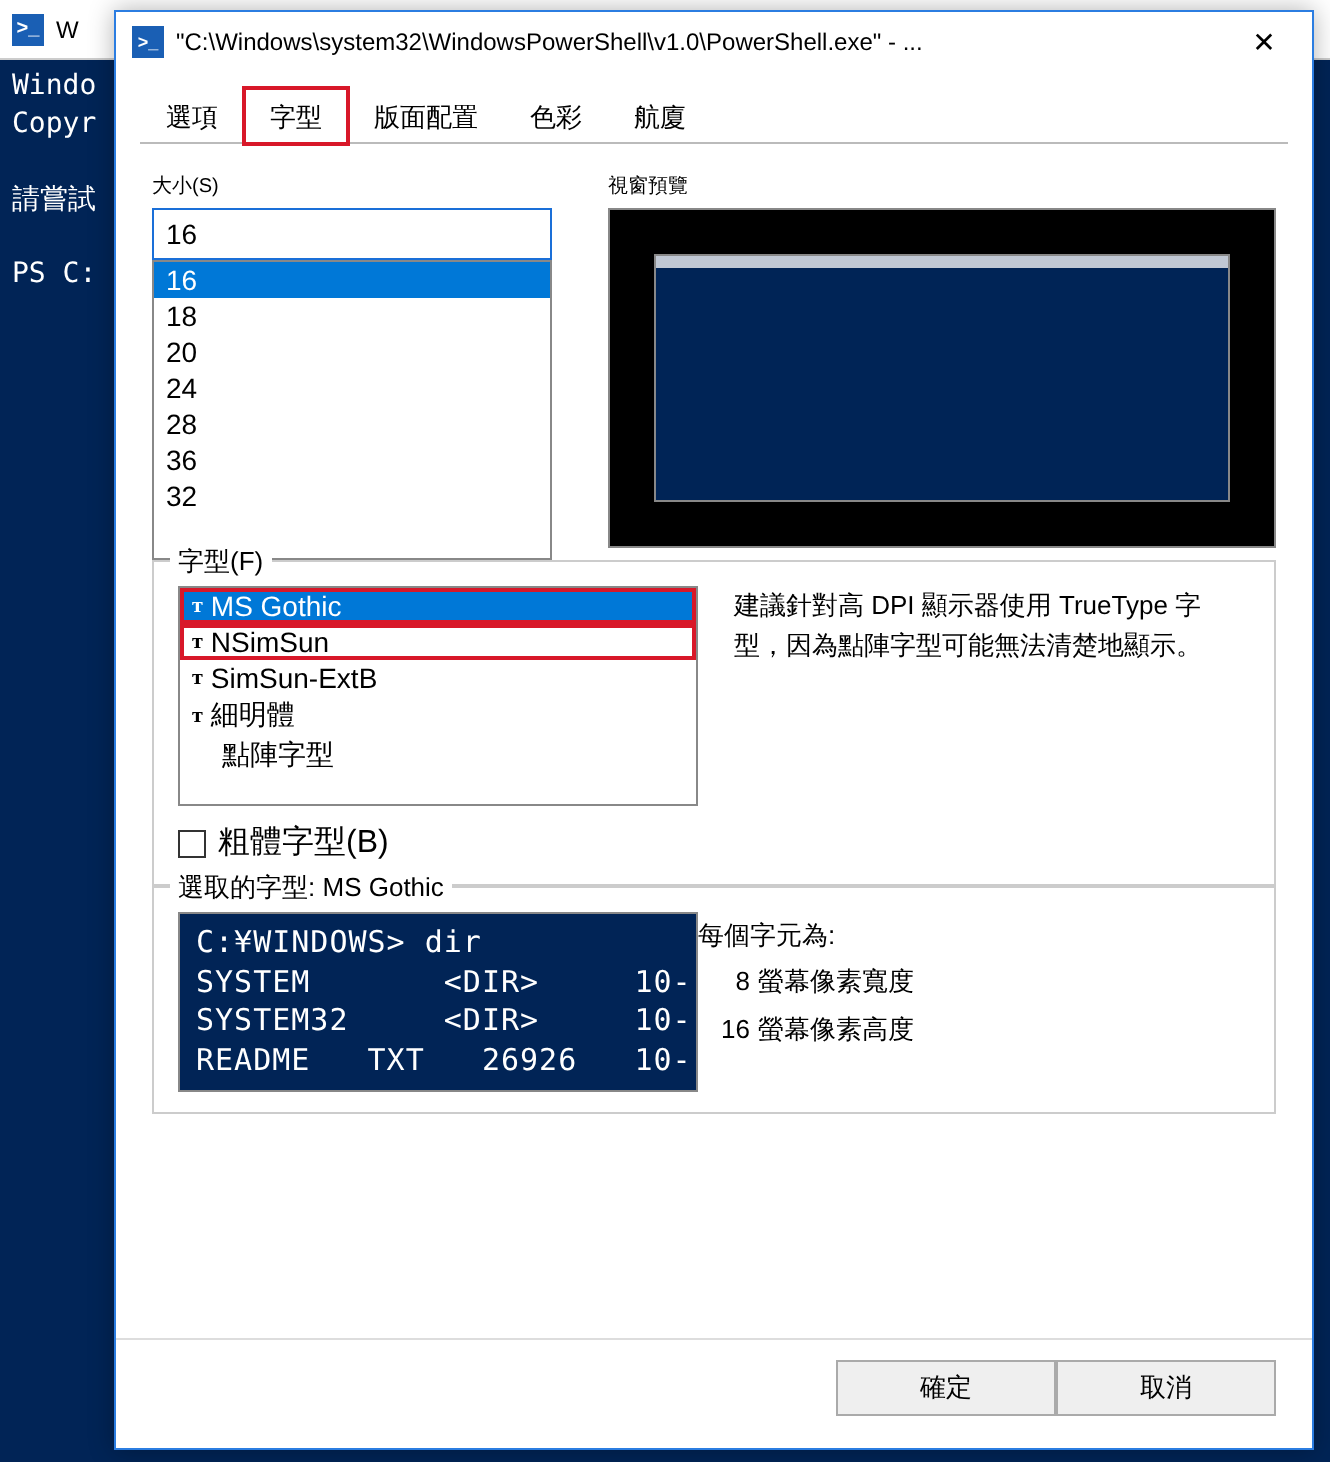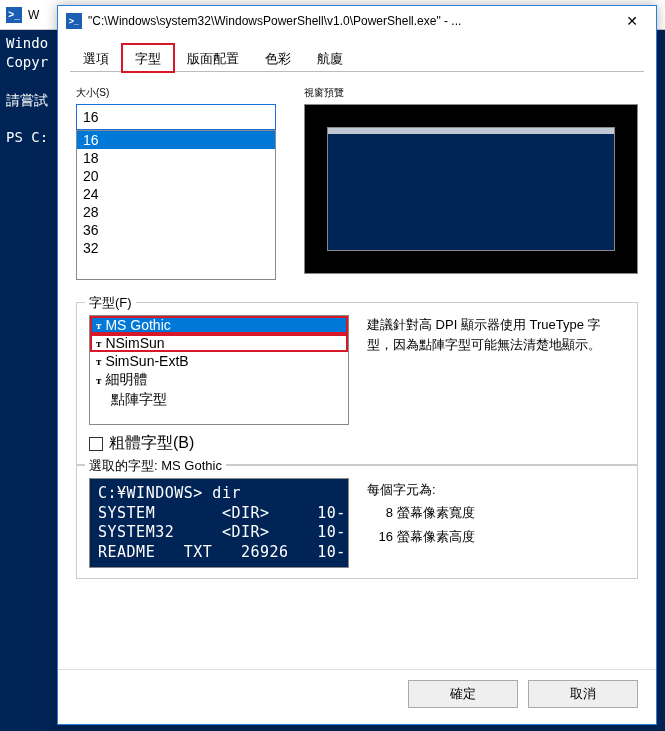--- a/index.html
+++ b/index.html
@@ -32,40 +32,40 @@
 .size-list { width: 100%; height: 150px; border: 1px solid #888; overflow-y: scroll; font-size: 14px; }
 .size-list-inner { }
 .size-item { padding: 1px 6px; cursor: pointer; }
 .size-item.sel { background: #0078d7; color: #fff; }
 
 .preview-col { flex: 1; }
 .preview-box { width: 100%; height: 170px; background: #000; border: 1px solid #888; position: relative; }
 .preview-win { position: absolute; left: 22px; top: 22px; right: 22px; bottom: 22px; border: 1px solid #888; background: #002456; }
 .preview-win::before { content: ""; position: absolute; top: 0; left: 0; right: 0; height: 6px; background: #c0c8d4; }
 
-.font-group { border: 1px solid #ccc; margin-top: 22px; padding: 12px 12px 10px 12px; position: relative; }
+.font-group { border: 1px solid #ccc; padding: 12px 12px 10px 12px; position: relative; }
 .font-legend { position: absolute; top: -9px; left: 8px; background: #fff; padding: 0 4px; font-size: 13px; }
 .font-row { display: flex; gap: 18px; }
 .font-list { width: 260px; height: 110px; border: 1px solid #888; overflow: hidden; font-size: 14px; }
 .font-item { padding: 1px 6px; cursor: pointer; display: flex; align-items: center; gap: 4px; }
 .font-item.sel { background: #0078d7; color: #fff; }
 .font-item.hl { outline: 2px solid #d81829; outline-offset: -2px; position: relative; z-index: 3; }
 .tt-icon { font-family: serif; font-size: 11px; font-weight: bold; }
 .font-hint { flex: 1; font-size: 13px; line-height: 1.5; }
 .bold-row { margin-top: 8px; display: flex; align-items: center; gap: 6px; }
 .bold-chk { width: 14px; height: 14px; border: 1px solid #333; display: inline-block; }
 
 .sel-group { border: 1px solid #ccc; padding: 12px 12px 10px 12px; position: relative; }
 .sel-legend { position: absolute; top: -9px; left: 8px; background: #fff; padding: 0 4px; font-size: 13px; }
-.sel-row { display: flex; gap: 18px; }
+.sel-row { display: flex; }
 .sample { width: 260px; height: 90px; background: #012456; color: #fff; font-family: "MS Gothic", monospace; font-size: 15px; padding: 5px 8px; line-height: 1.3; white-space: pre; border: 1px solid #888; letter-spacing: 0.5px; }
 .dims { flex: 1; font-size: 13px; line-height: 1.8; }
 .dims .n { display: inline-block; width: 26px; text-align: right; margin-right: 4px; }
 
-.buttons { display: flex; justify-content: flex-end; gap: 10px; padding: 10px 18px 16px 18px; border-top: 1px solid #ddd; }
+.buttons { display: flex; justify-content: flex-end; padding: 10px 18px 16px 18px; border-top: 1px solid #ddd; }
 .btn { width: 110px; height: 28px; border: 1px solid #aaa; background: #efefef; font-size: 13px; cursor: pointer; }
 
 
 .size-list::-webkit-scrollbar { width: 17px; }
 .size-list::-webkit-scrollbar-track { background: #f0f0f0; }
 .size-list::-webkit-scrollbar-thumb { background: #c0c0c0; border: 1px solid #a0a0a0; }
 .size-list::-webkit-scrollbar-button { background: #f0f0f0; height: 17px; border: 1px solid #a0a0a0; }
 </style>
 </head>
 <body>

